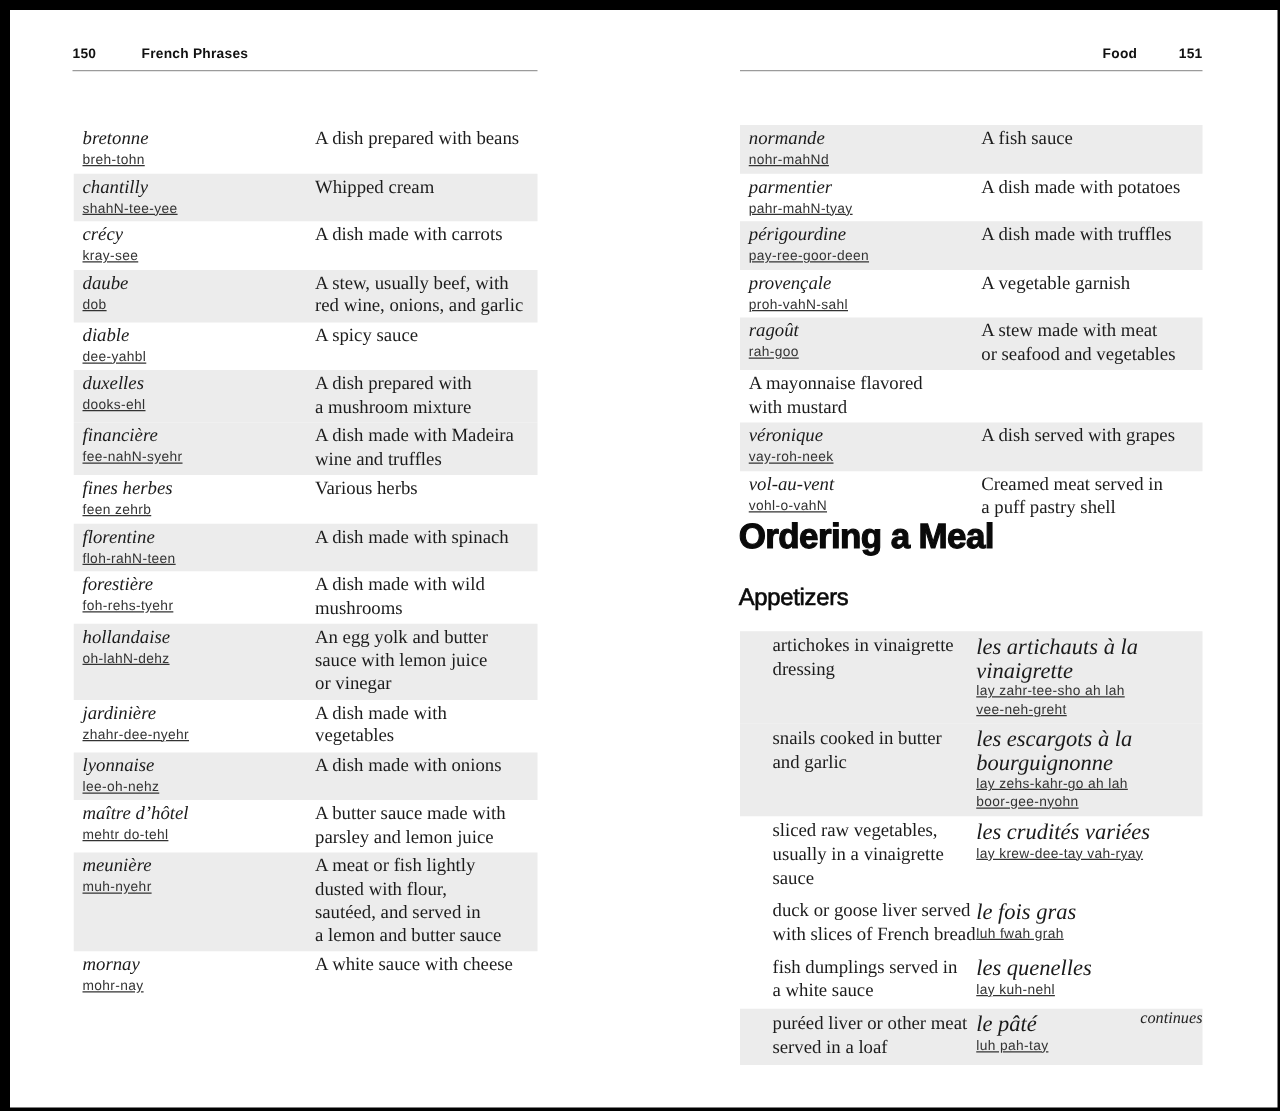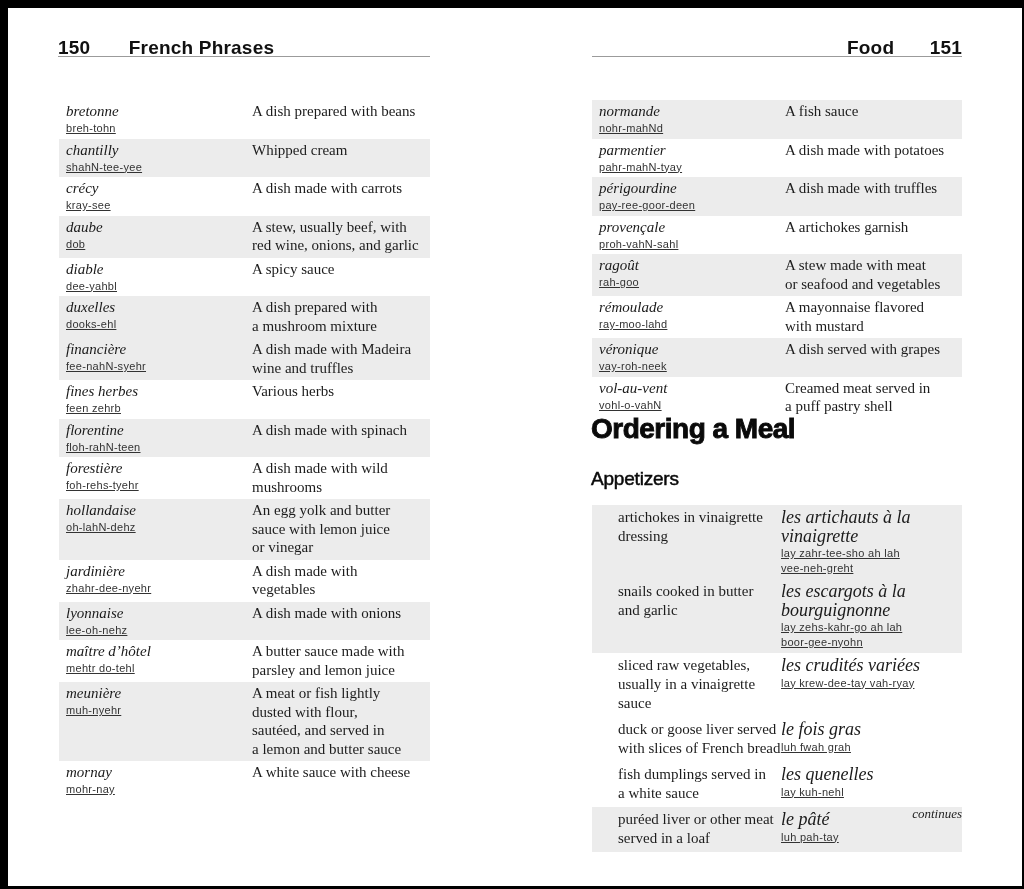--- a/index.html
+++ b/index.html
@@ -9,21 +9,21 @@
   }
   .scan-frame{
     position:absolute;inset:0;pointer-events:none;z-index:50;
     border-style:solid;border-color:#000;
     border-width:8px 2px 3px 8px;
   }
   
   .page-header{
     position:absolute;top:37px;
     font-family:"Liberation Sans", sans-serif;font-weight:bold;
-    font-size:19px;color:#111;letter-spacing:.2px;
+    font-size:11px;color:#111;letter-spacing:.2px;
   }
   .header-left{left:58px;}
   .header-right{left:592px;width:370px;text-align:right;}
   .header-num-left{display:inline-block;}
   .header-title-left{display:inline-block;margin-left:33px;}
   .header-title-right{display:inline-block;}
   .header-num-right{display:inline-block;margin-left:30px;}
   .rule{position:absolute;top:56px;height:1px;background:#9b9b9b;}
   .rule-left{left:58px;width:372px;}
   .rule-right{left:592px;width:370px;}
@@ -246,37 +246,33 @@
       <div class="pron">pay-ree-goor-deen</div>
     </div>
     <div class="desc">A dish made with truffles</div>
   </div>
 
   <div class="row p-row">
     <div class="cell">
       <div class="term">provençale</div>
       <div class="pron">proh-vahN-sahl</div>
     </div>
-    <div class="desc">A artichokes garnish</div>
+    <div class="desc">A vegetable garnish</div>
   </div>
 
   <div class="row p-row shaded">
     <div class="cell">
       <div class="term">ragoût</div>
       <div class="pron">rah-goo</div>
     </div>
     <div class="desc">A stew made with meat
 or seafood and vegetables</div>
   </div>
 
   <div class="row p-row">
-    <div class="cell">
-      <div class="term">rémoulade</div>
-      <div class="pron">ray-moo-lahd</div>
-    </div>
     <div class="desc">A mayonnaise flavored
 with mustard</div>
   </div>
 
   <div class="row p-row shaded">
     <div class="cell">
       <div class="term">véronique</div>
       <div class="pron">vay-roh-neek</div>
     </div>
     <div class="desc">A dish served with grapes</div>

